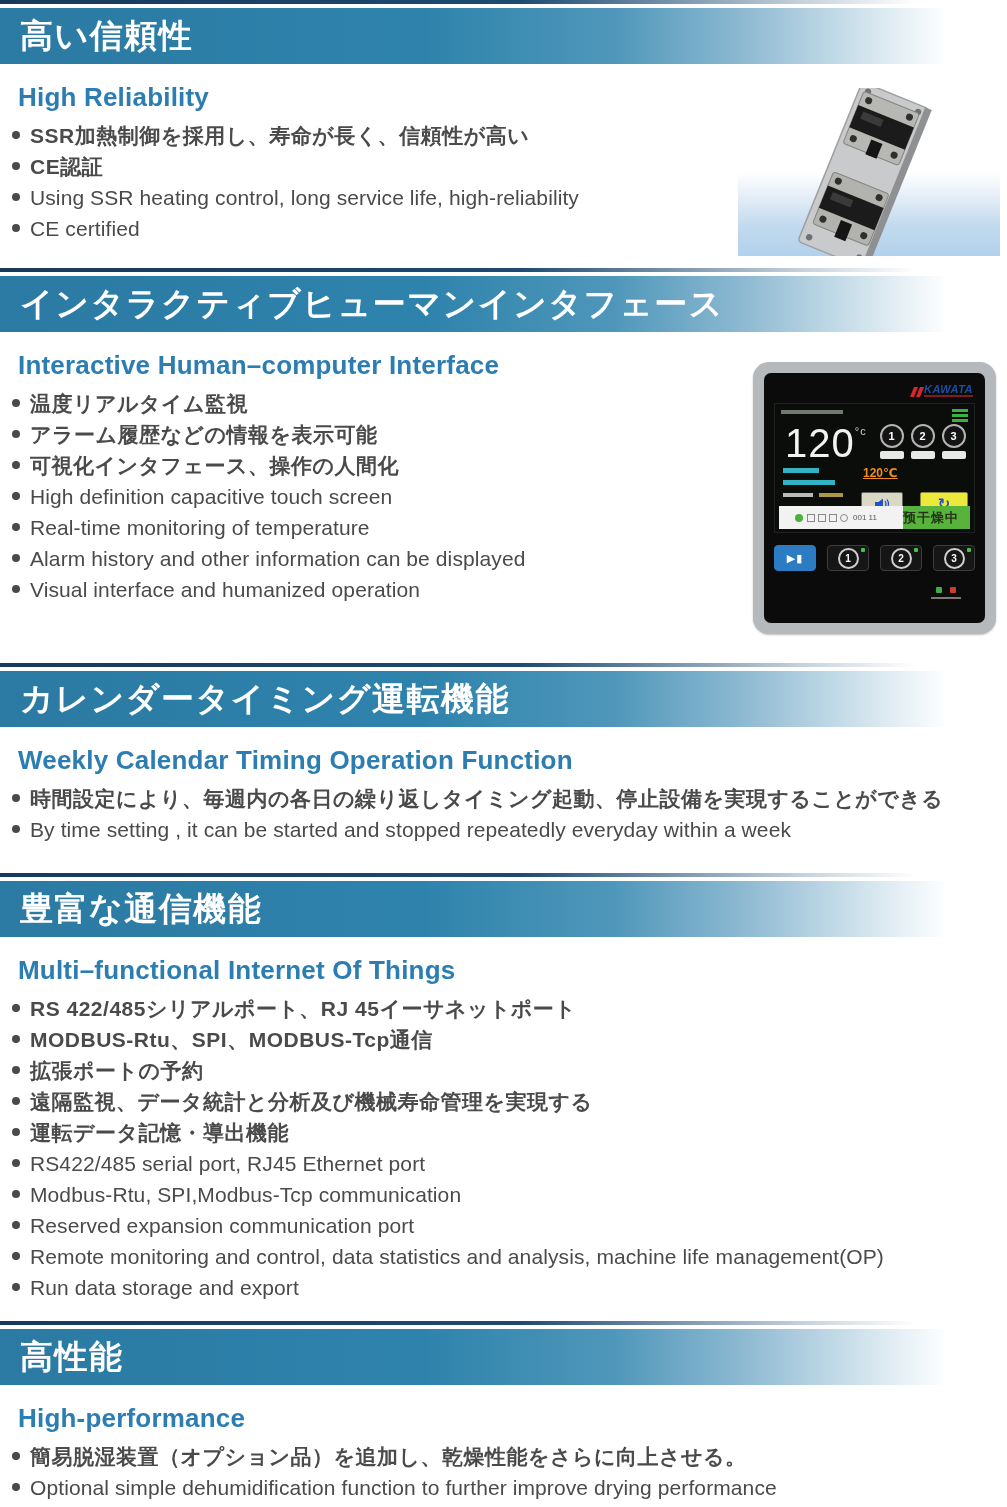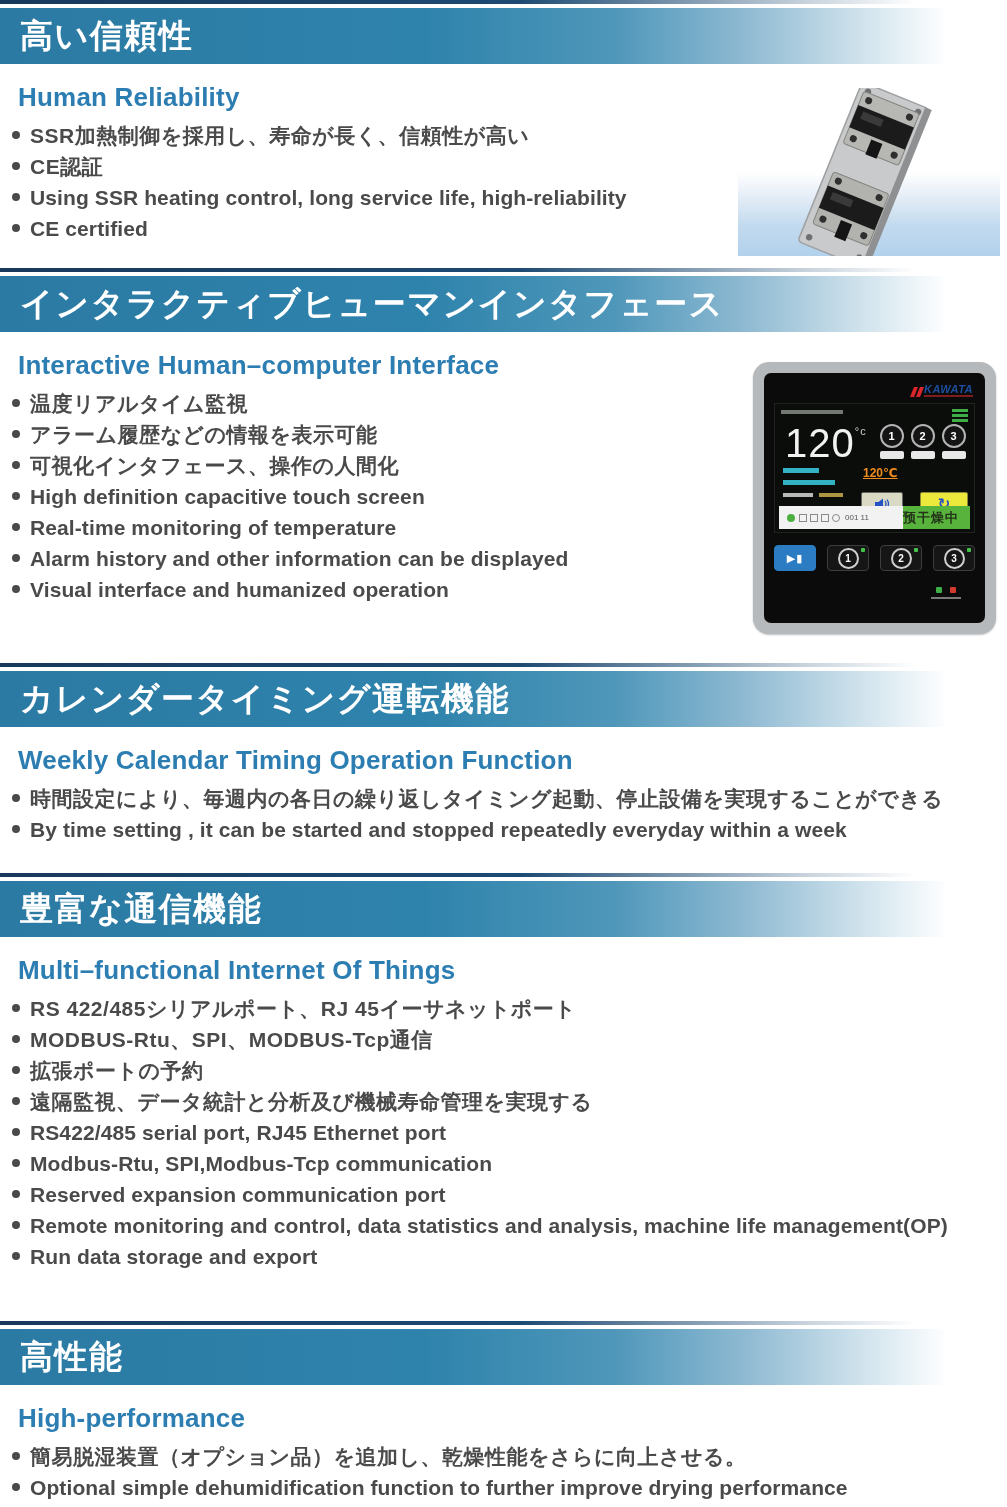--- a/index.html
+++ b/index.html
@@ -28,21 +28,21 @@
     letter-spacing:1.5px;margin:0;line-height:56px;white-space:nowrap;
   }
   .subtitle{
     margin:19px 0 0 18px;color:#2b7db2;font-size:26px;font-weight:bold;
     letter-spacing:0.2px;line-height:28px;
   }
   ul.bullets{list-style:none;margin:9px 0 0 12px;padding:0;max-width:760px;}
   ul.bullets li{display:flex;align-items:flex-start;line-height:31px;color:#4a4a4a;font-size:21px;}
   ul.bullets .dot{width:8px;height:8px;border-radius:50%;background:#4a4a4a;margin:11px 10px 0 0;flex:none;}
   ul.bullets li.jp .txt{font-weight:600;letter-spacing:0.5px;}
-  ul.bullets li.en .txt{font-weight:700;letter-spacing:0.1px;}
+  ul.bullets li.en .txt{font-weight:400;letter-spacing:0.1px;}
   .txt{white-space:nowrap;}
 
   
   .ssr-photo{
     position:absolute;left:738px;top:88px;width:262px;height:168px;
     background:linear-gradient(180deg,#ffffff 0%,#ffffff 50%,#e6eef7 64%,#c2daee 82%,#b2d1ec 100%);
   }
   
   .ctrl{
     position:absolute;left:753px;top:362px;width:243px;height:272px;
@@ -76,21 +76,21 @@
     position:absolute;left:86px;top:88px;width:40px;height:22px;background:#d9d9c4;
     border:1px solid #666;border-radius:2px;display:flex;align-items:center;justify-content:center;
   }
   .rfr-btn{
     position:absolute;right:6px;top:88px;width:46px;height:22px;background:#ece93c;
     border:1px solid #8a8a3a;border-radius:2px;color:#2450c8;font-size:15px;font-weight:bold;
     text-align:center;line-height:21px;
   }
   .strip{
     position:absolute;left:4px;bottom:3px;width:130px;height:23px;background:#f2f2f2;
-    display:flex;align-items:center;padding-left:8px;box-sizing:border-box;
+    display:flex;align-items:center;padding-left:16px;box-sizing:border-box;
   }
   .strip .gdot{width:8px;height:8px;border-radius:50%;background:#4caf3f;margin-right:4px;flex:none;}
   .strip .sq{width:6px;height:6px;border:1px solid #8a8a8a;margin-right:3px;flex:none;}
   .strip .ptext{color:#555;font-size:8px;margin-left:2px;white-space:nowrap;}
   .status-box{
     position:absolute;right:4px;bottom:3px;left:128px;height:23px;background:#57b33b;
     color:#233318;font-size:13px;font-weight:bold;text-align:left;line-height:23px;letter-spacing:1px;
   }
   .panel-row{position:absolute;left:10px;right:10px;top:172px;display:flex;justify-content:space-between;}
   .pbtn{position:relative;width:42px;height:26px;border-radius:4px;background:#161616;border:1px solid #3d3d3d;
@@ -112,21 +112,21 @@
 <div class="page">
 
   <div id="sections-root">
     <section class="section section-0">
       <div class="bar-wrap">
         <div class="navy-line"></div>
         <div class="bar">
           <h2 class="bar-title">高い信頼性</h2>
         </div>
       </div>
-      <h3 class="subtitle">Human Reliability</h3>
+      <h3 class="subtitle">High Reliability</h3>
       <ul class="bullets">
           <li class="jp">
             <span class="dot"></span>
             <span class="txt">SSR加熱制御を採用し、寿命が長く、信頼性が高い</span>
           </li>
           <li class="jp">
             <span class="dot"></span>
             <span class="txt">CE認証</span>
           </li>
           <li class="en">
@@ -217,20 +217,24 @@
             <span class="dot"></span>
             <span class="txt">MODBUS-Rtu、SPI、MODBUS-Tcp通信</span>
           </li>
           <li class="jp">
             <span class="dot"></span>
             <span class="txt">拡張ポートの予約</span>
           </li>
           <li class="jp">
             <span class="dot"></span>
             <span class="txt">遠隔監視、データ統計と分析及び機械寿命管理を実現する</span>
+          </li>
+          <li class="jp">
+            <span class="dot"></span>
+            <span class="txt">運転データ記憶・導出機能</span>
           </li>
           <li class="en">
             <span class="dot"></span>
             <span class="txt">RS422/485 serial port, RJ45 Ethernet port</span>
           </li>
           <li class="en">
             <span class="dot"></span>
             <span class="txt">Modbus-Rtu, SPI,Modbus-Tcp communication</span>
           </li>
           <li class="en">

